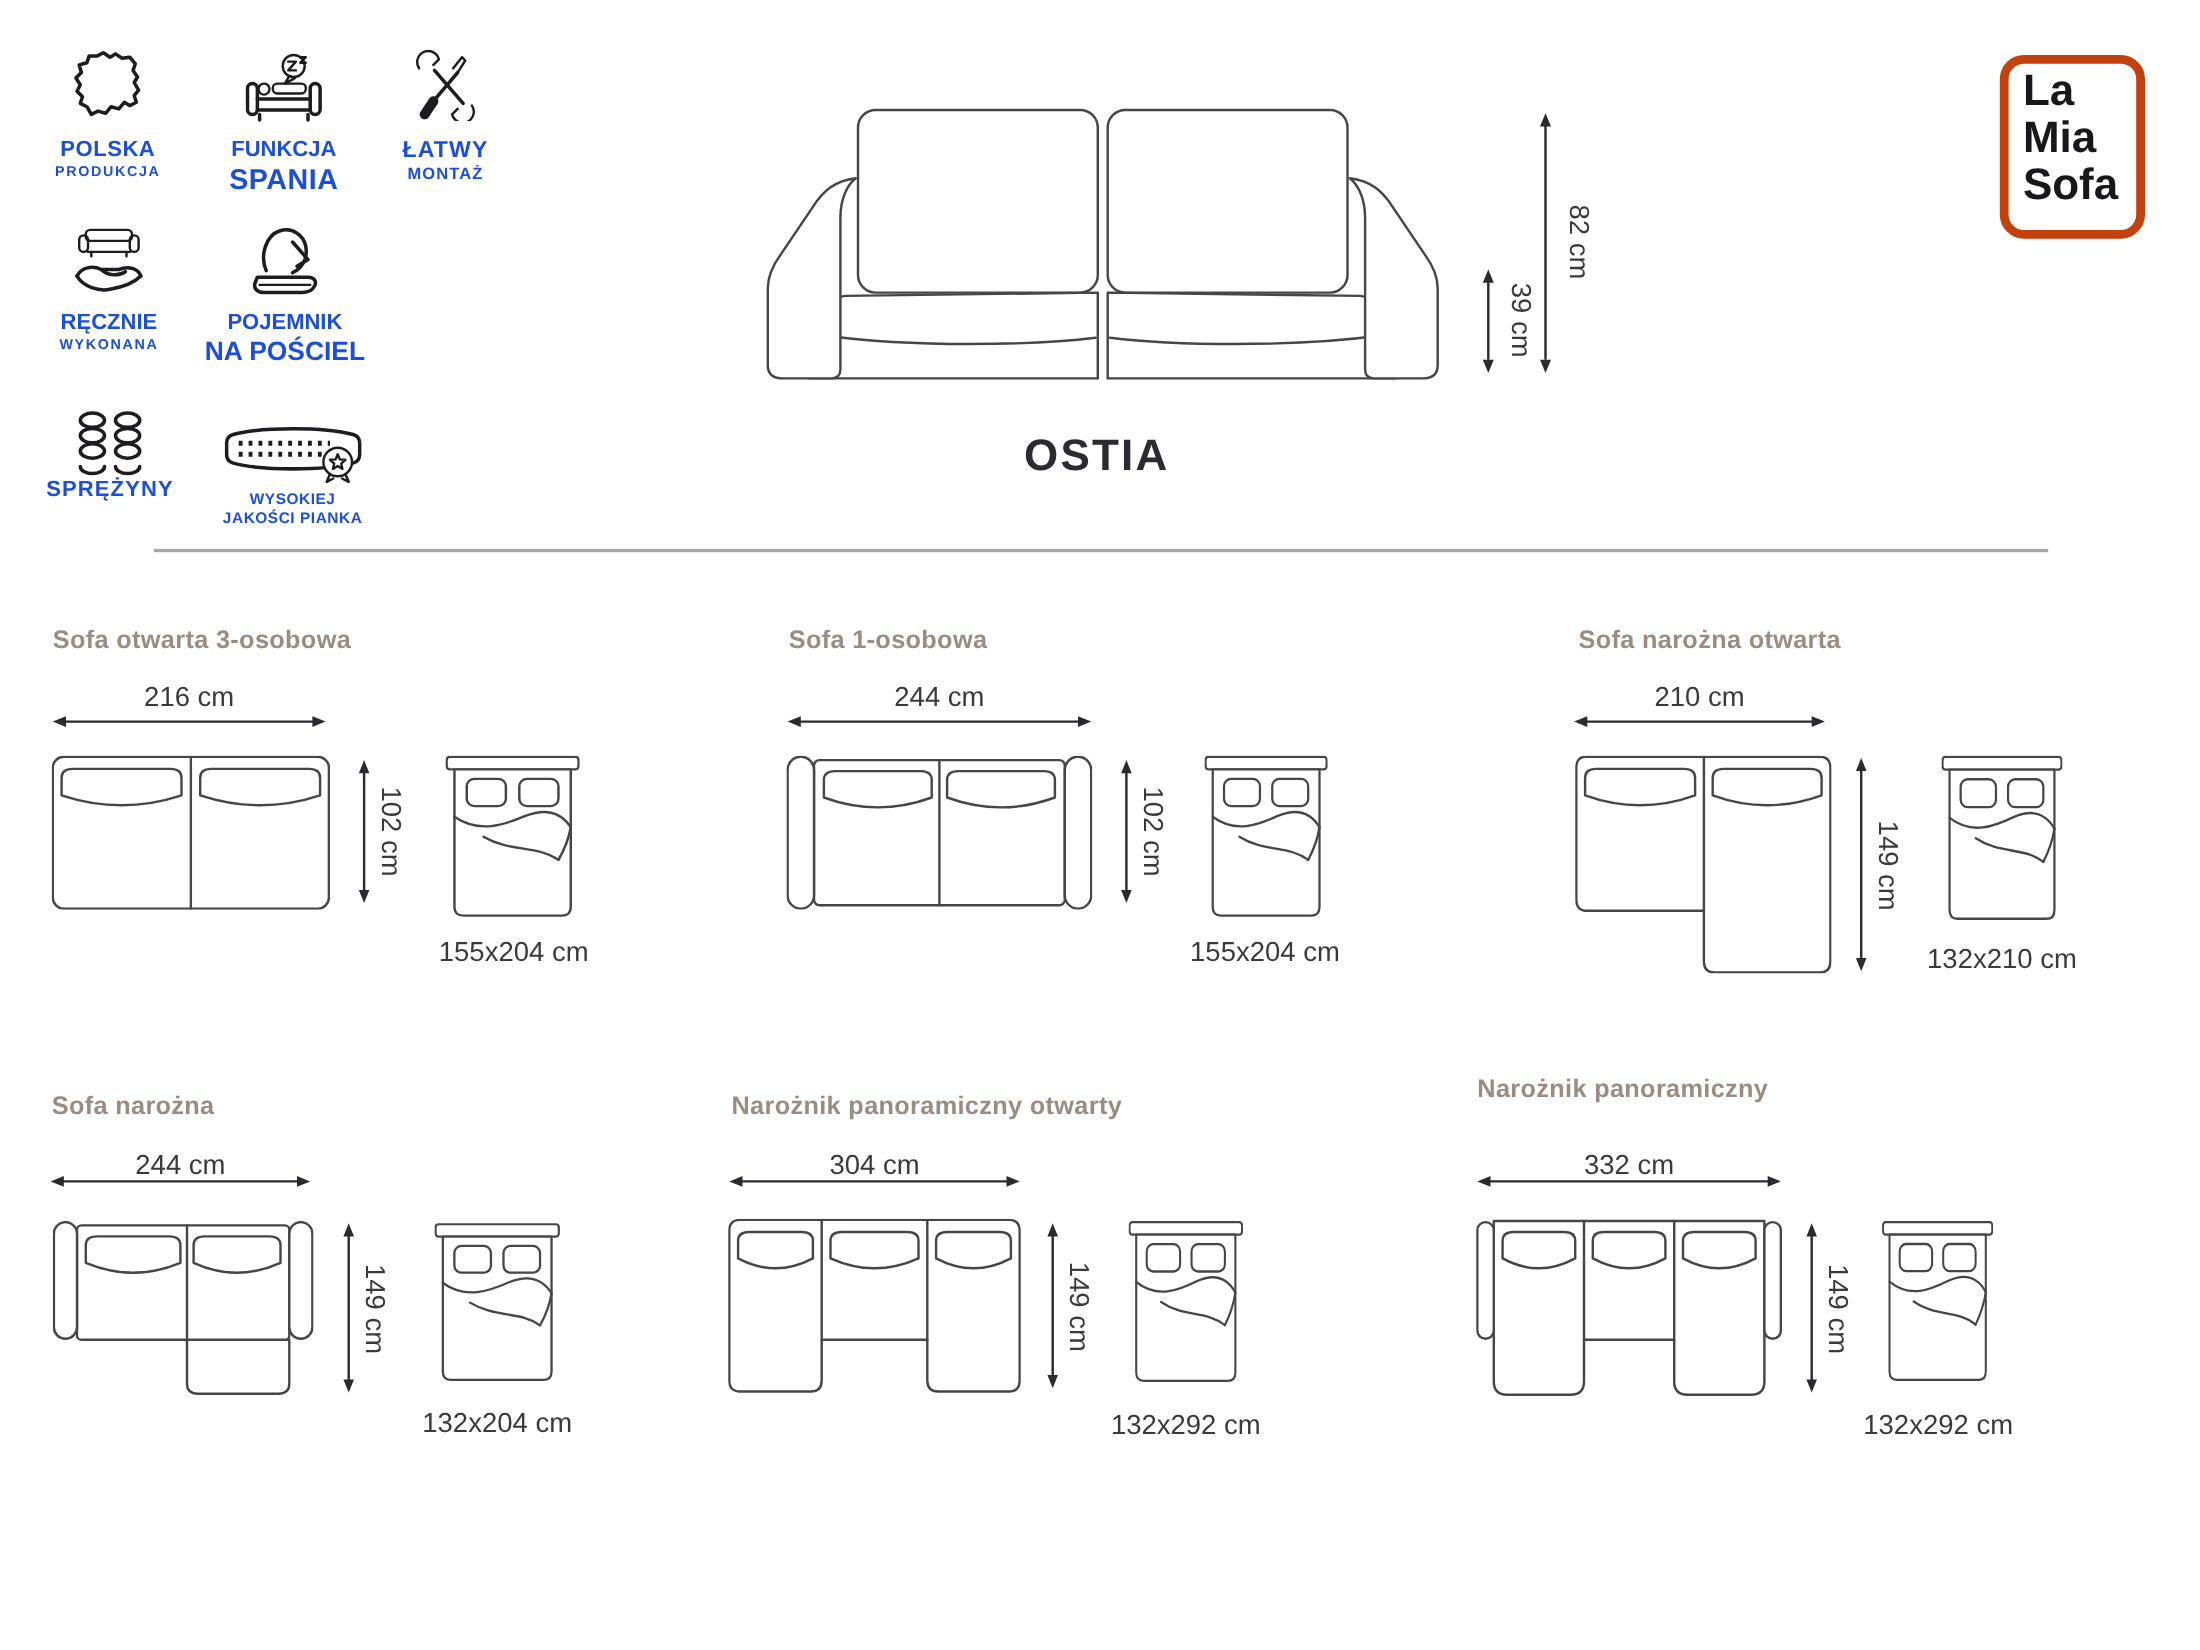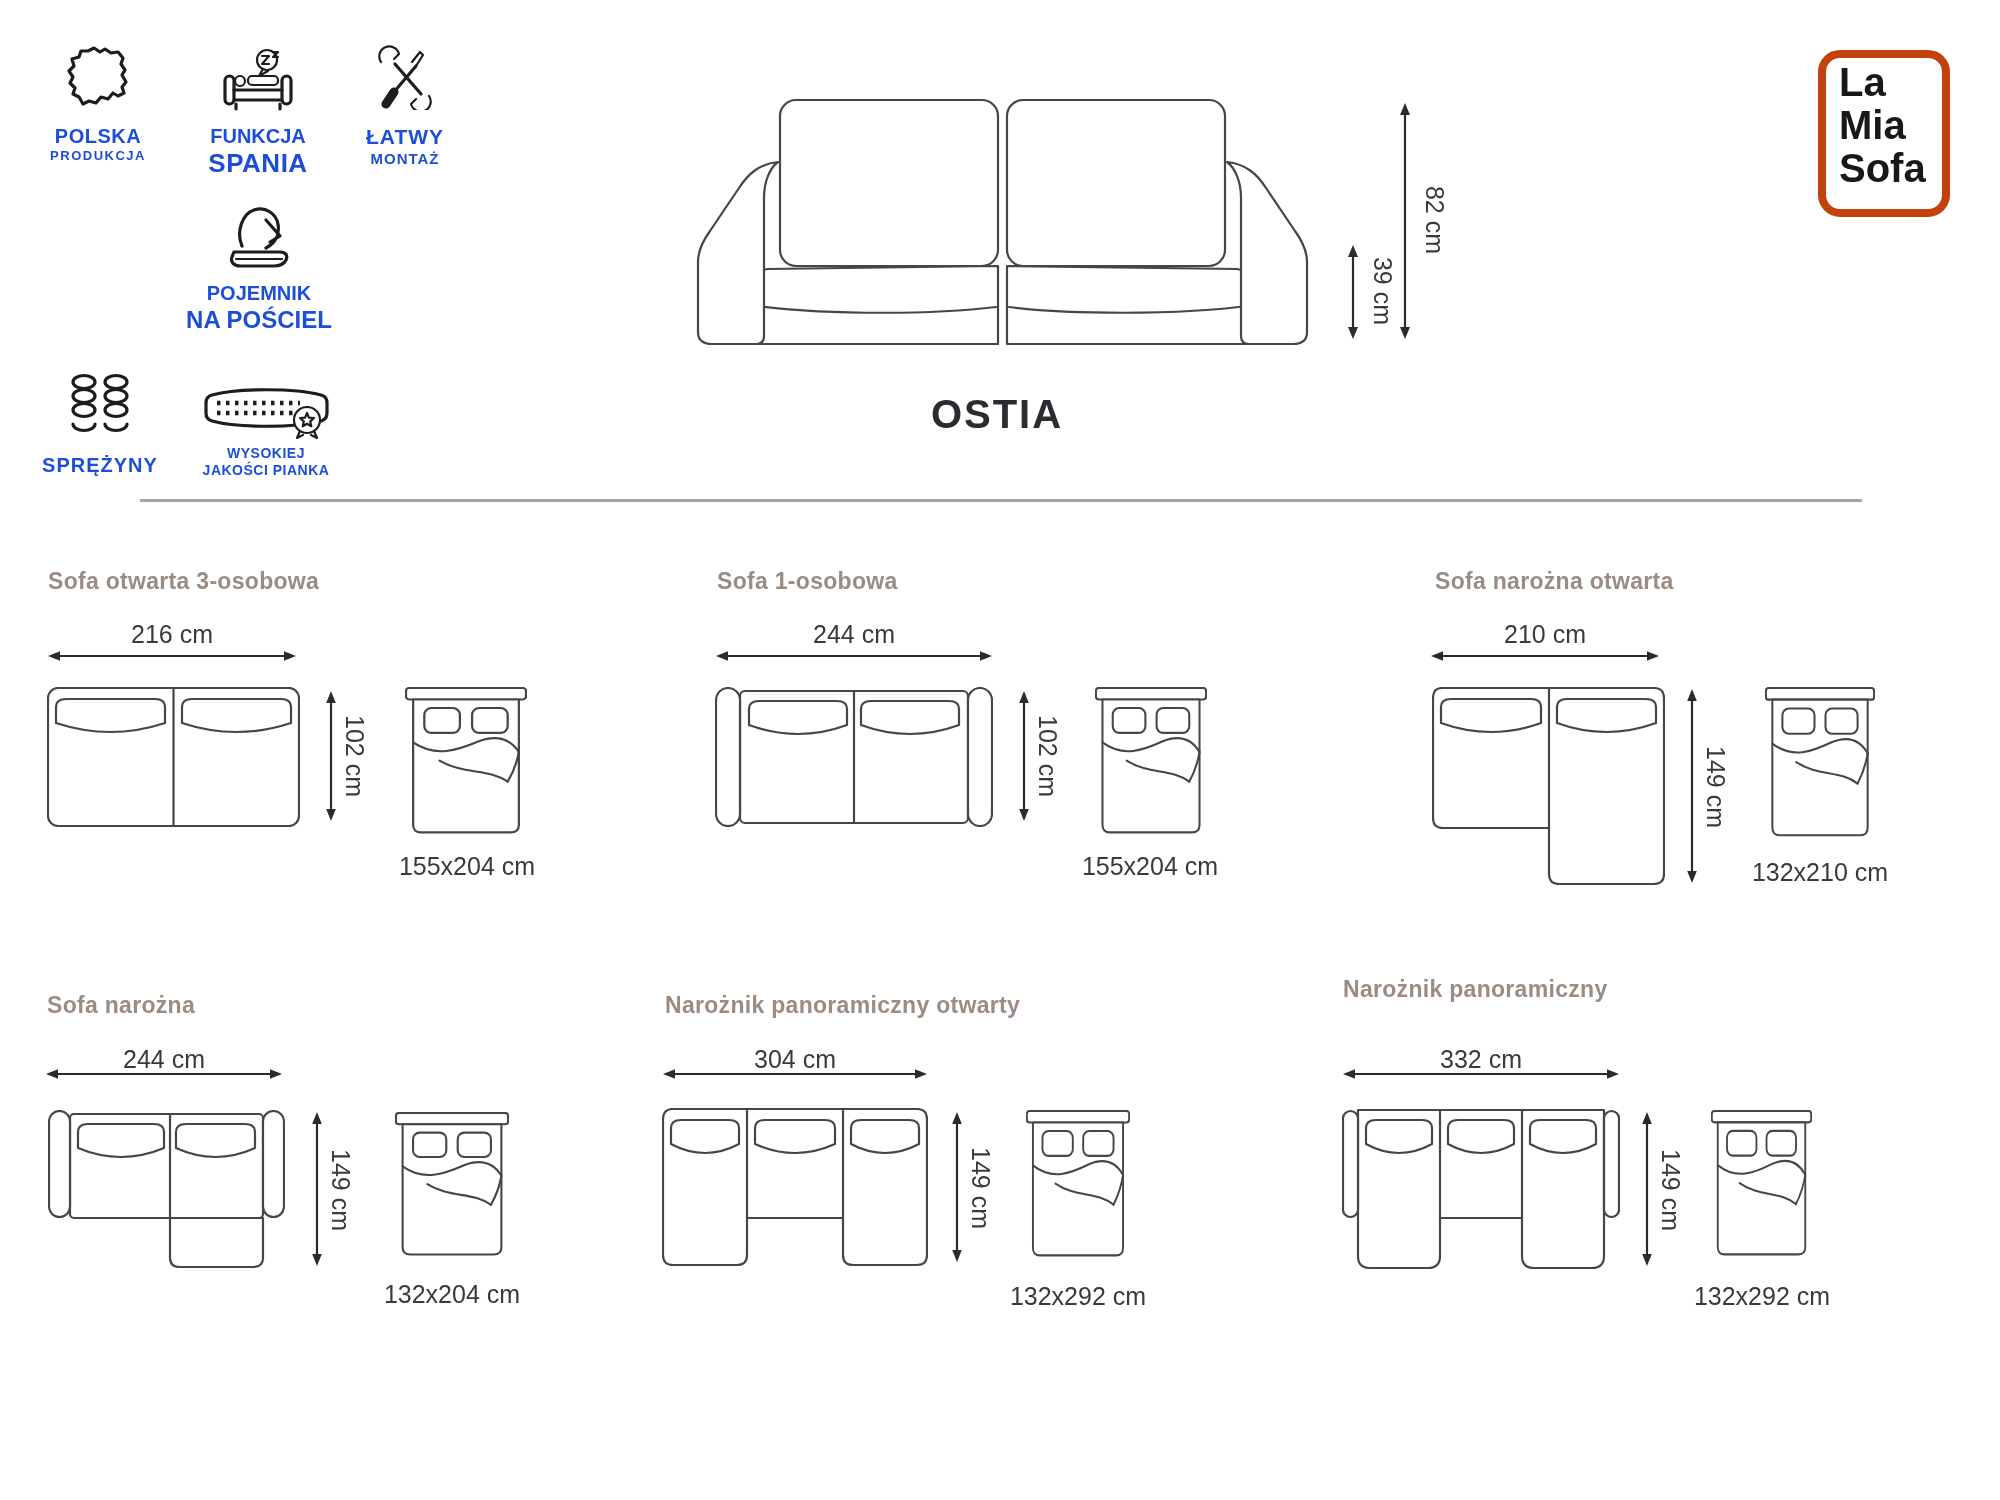--- a/index.html
+++ b/index.html
@@ -9,21 +9,21 @@
 
   
   .feature{position:absolute;text-align:center;}
   .feature .ficon{display:block;margin:0 auto;}
   .feature .l1,.feature .l2{font-weight:700;color:#1d4ed8;line-height:1.22;white-space:nowrap;}
   .f1{left:12px;top:46px;width:172px;}   .f1 .l1{font-size:20px;letter-spacing:.5px;margin-top:12px;} .f1 .l2{font-size:13px;letter-spacing:1.5px;}
   .f2{left:168px;top:48px;width:180px;}  .f2 .l1{font-size:20px;margin-top:12px;} .f2 .l2{font-size:26px;letter-spacing:.5px;}
   .f3{left:330px;top:45px;width:150px;}  .f3 .l1{font-size:21px;letter-spacing:1px;margin-top:14px;} .f3 .l2{font-size:15px;letter-spacing:1px;}
   .f4{left:18px;top:205px;width:162px;}  .f4 .l1{font-size:20px;margin-top:12px;} .f4 .l2{font-size:13px;letter-spacing:1.5px;}
   .f5{left:169px;top:202px;width:180px;} .f5 .l1{font-size:20px;margin-top:9px;}  .f5 .l2{font-size:24px;}
-  .f6{left:20px;top:373px;width:160px;}  .f6 .l1{font-size:20px;letter-spacing:1px;margin-top:20px;}
+  .f6{left:20px;top:373px;width:160px;}  .f6 .l1{font-size:20px;letter-spacing:1px;margin-top:0;}
   .f7{left:166px;top:383px;width:200px;} .f7 .l1{font-size:14px;letter-spacing:.5px;margin-top:6px;} .f7 .l2{font-size:14px;letter-spacing:.5px;}
 
   
   svg.icon .st{stroke:#1d1d21;stroke-width:3.2;fill:none;stroke-linecap:round;stroke-linejoin:round;}
   svg.icon .thin{stroke-width:2.2;}
   svg.icon .dots{stroke:#1d1d21;stroke-width:4.5;fill:none;stroke-dasharray:3.5 5.5;stroke-linecap:butt;}
 
   
   svg.lineart .ln{stroke:#46464a;stroke-width:2.2;fill:none;stroke-linejoin:round;stroke-linecap:round;}
   svg.lineart .wf{stroke:#46464a;stroke-width:2.2;fill:#ffffff;stroke-linejoin:round;}
@@ -82,20 +82,34 @@
       <path class="st thin" d="M5 17 A10 10 0 1 1 23 9 L18 14"></path>
       <path class="st thin" d="M53 51 A10 10 0 1 1 35 59 L40 54"></path>
       <path class="st" d="M40 21 L18 47"></path>
       <path class="st thin" d="M40 21 L47 10 L44 7 L36 17"></path>
       <path class="st" d="M18 47 L10 59" style="stroke-width:9"></path>
     </svg>
     <div class="l1">ŁATWY</div>
     <div class="l2">MONTAŻ</div>
   </div>
 
+  <div class="feature f4">
+    <svg class="icon ficon" width="66" height="64" viewBox="0 0 66 64">
+      <rect class="st thin" x="12" y="4" width="42" height="10" rx="4"></rect>
+      <rect class="st thin" x="6" y="9" width="8" height="15" rx="4"></rect>
+      <rect class="st thin" x="52" y="9" width="8" height="15" rx="4"></rect>
+      <path class="st thin" d="M14 24 H52"></path>
+      <path class="st thin" d="M17 24 v4 M49 24 v4"></path>
+      <path class="st" d="M4 46 C8 38 18 36 26 40 L42 40 C52 36 60 40 62 46"></path>
+      <path class="st" d="M26 40 C32 46 42 46 48 42"></path>
+      <path class="st" d="M4 46 C10 56 24 60 34 58 C46 56 56 52 62 46"></path>
+    </svg>
+    <div class="l1">RĘCZNIE</div>
+    <div class="l2">WYKONANA</div>
+  </div>
 
   <div class="feature f5">
     <svg class="icon ficon" width="66" height="70" viewBox="0 0 66 70">
       <path class="st" d="M16 44 C10 30 16 12 28 8 C40 4 50 12 52 22 C54 34 48 42 40 46"></path>
       <path class="st" d="M40 18 L54 34 L44 40"></path>
       <path class="st" d="M8 50 H54 C60 50 62 54 60 58 C58 62 54 64 48 64 H14 C8 64 4 60 6 55 C7 52 8 50 8 50 Z"></path>
       <path class="st thin" d="M10 57 H56"></path>
     </svg>
     <div class="l1">POJEMNIK</div>
     <div class="l2">NA POŚCIEL</div>

